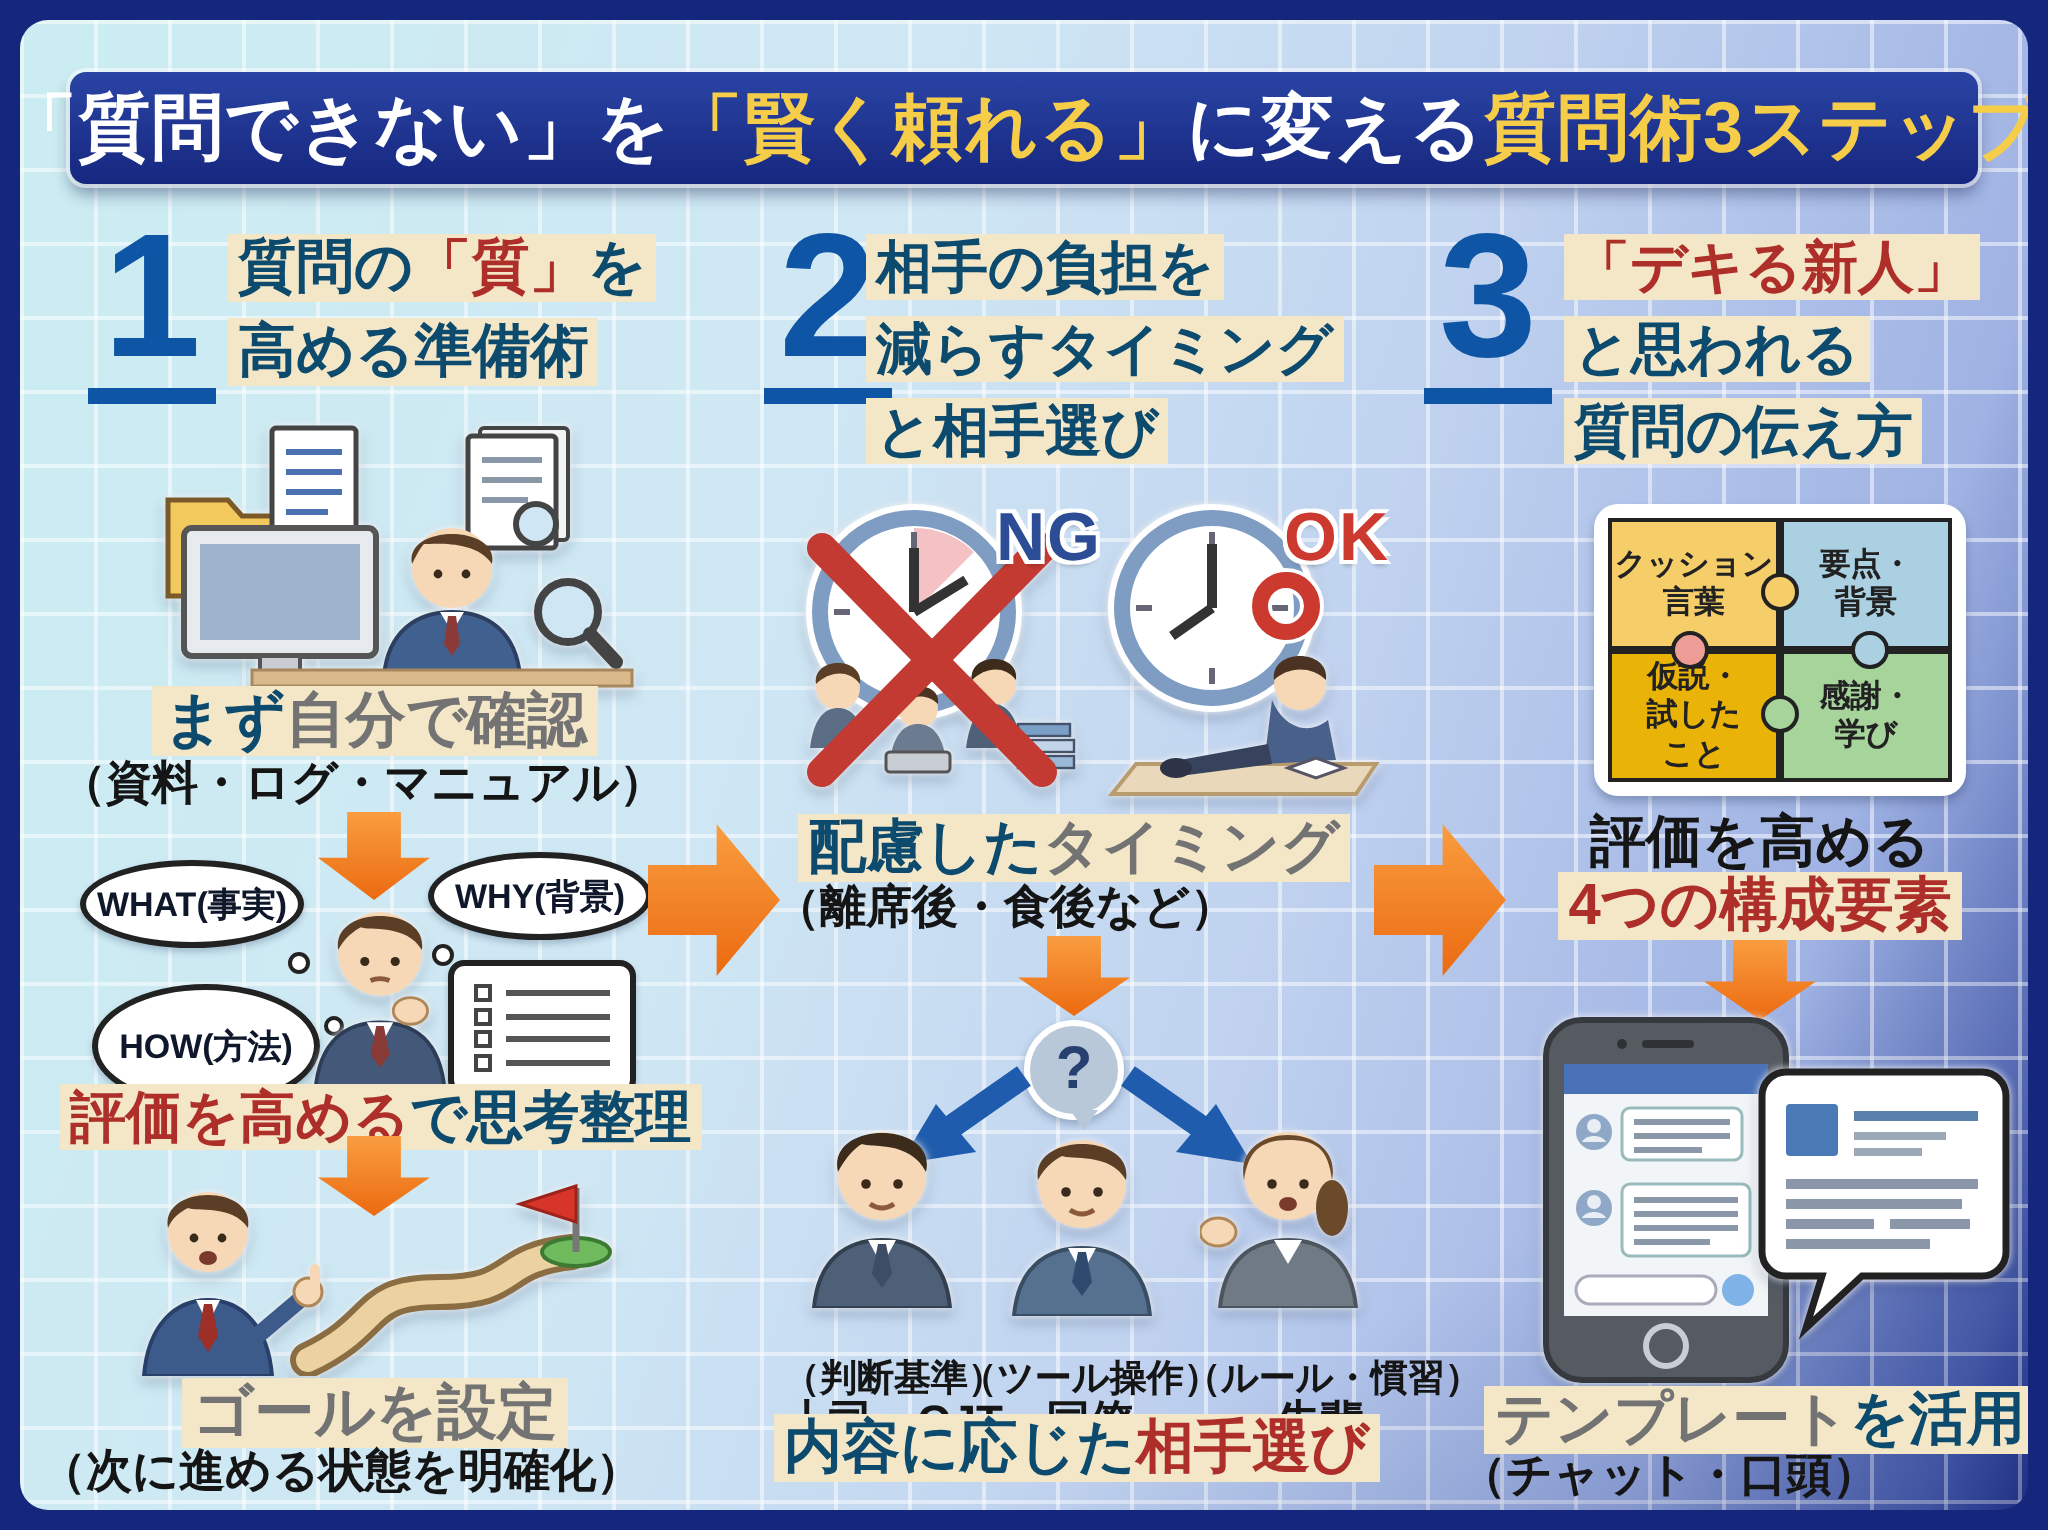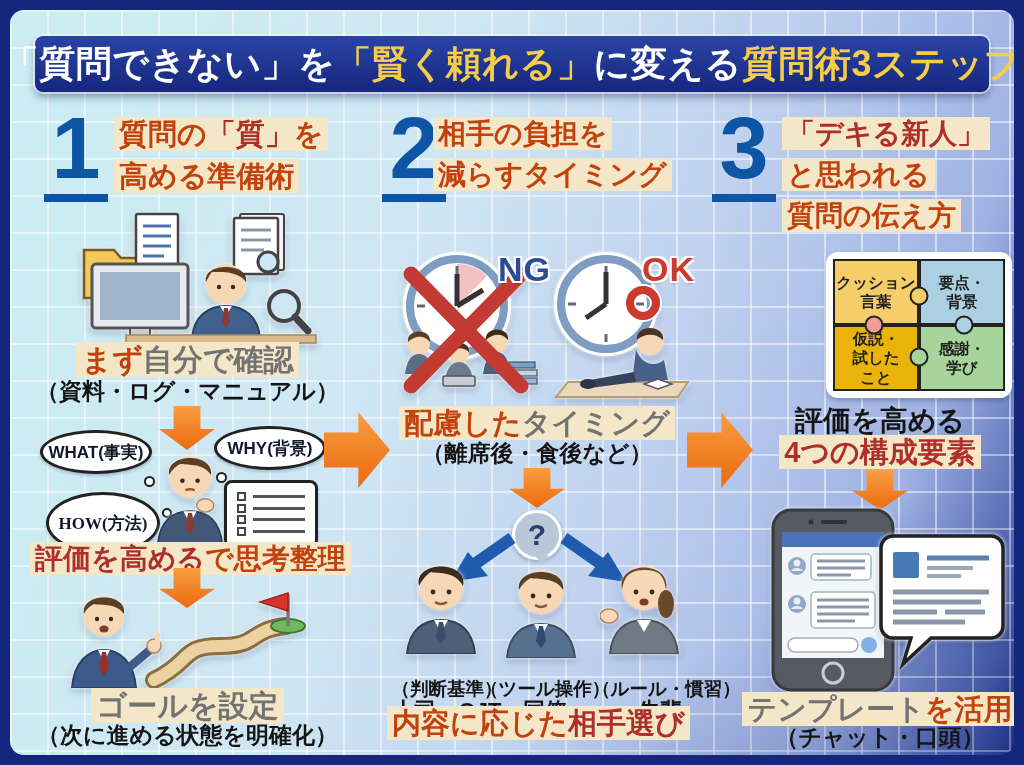--- a/index.html
+++ b/index.html
@@ -19,24 +19,24 @@
     border-radius:8px;display:flex;align-items:center;justify-content:center;
     box-shadow:0 0 0 2px rgba(255,255,255,.55), 0 5px 8px rgba(10,20,70,.4);
     font-size:36px;font-weight:900;letter-spacing:.5px;white-space:nowrap;}
   .tw{color:#ffffff;} .ty{color:#f6cd49;}
   
   .num{font-size:88px;font-weight:900;color:#0f55a5;line-height:.92;text-align:center;width:64px;
     border-bottom:8px solid #0f55a5;padding-bottom:5px;}
   .hline{margin-bottom:5px;}
   .hl{background:#f4e7c8;padding:1px 5px;box-decoration-break:clone;}
   .step-head{font-size:29px;font-weight:900;color:#151515;line-height:1.28;white-space:nowrap;}
-  .red{color:#ae2f2a;} .blu{color:#737373;} .blk{color:#c2410c;}
+  .red{color:#ae2f2a;} .blu{color:#737373;} .blk{color:#0c4a6e;}
   
   .cap{font-size:30px;font-weight:900;color:#151515;text-align:center;white-space:nowrap;}
-  .cap-sm{font-size:23px;font-weight:800;color:#151515;text-align:center;white-space:nowrap;}
+  .cap-sm{font-size:23px;font-weight:800;color:#151515;white-space:nowrap;}
   
   .arrow-d{background:linear-gradient(180deg,#f99d40,#ec6a10);
     clip-path:polygon(26% 0,74% 0,74% 52%,100% 52%,50% 100%,0 52%,26% 52%);}
   .arrow-r{background:linear-gradient(180deg,#f99d40,#ec6a10);
     clip-path:polygon(0 27%,52% 27%,52% 0,100% 50%,52% 100%,52% 73%,0 73%);}
   
   .sticker{filter:drop-shadow(0 0 2px rgba(255,255,255,.95)) drop-shadow(0 3px 3px rgba(30,50,90,.25));}
   
   .bub{background:#fff;border:3px solid #222;border-radius:50%;display:flex;align-items:center;
     justify-content:center;font-weight:900;font-size:17px;color:#0f172a;white-space:nowrap;
@@ -55,21 +55,21 @@
     box-shadow:0 0 0 2px #fff, inset 0 0 0 2px #fff;}
   .qbubble{width:50px;height:50px;border-radius:50%;background:#b9c8d8;border:3px solid #fff;
     display:flex;align-items:center;justify-content:center;font-size:30px;font-weight:900;color:#27406f;
     box-shadow:0 2px 4px rgba(30,50,90,.3);}
   .qbubble::after{content:"";position:absolute;left:20px;bottom:-8px;width:0;height:0;
     border-left:7px solid transparent;border-right:7px solid transparent;border-top:10px solid #b9c8d8;}
   
   .pname{font-size:22px;font-weight:700;color:#151515;text-align:center;white-space:nowrap;margin-top:44px;}
   .psub{font-size:18.5px;font-weight:800;color:#151515;text-align:center;white-space:nowrap;}
   
-  .puzzle{background:#fff;border-radius:12px;padding:7px;box-shadow:0 3px 5px rgba(30,50,90,.3);margin-left:29px;}
+  .puzzle{background:#fff;border-radius:12px;padding:7px;box-shadow:0 3px 5px rgba(30,50,90,.3);}
   .pz-grid{position:relative;width:100%;height:100%;display:grid;grid-template-columns:1fr 1fr;grid-template-rows:1fr 1fr;}
   .pz-cell{border:2.5px solid #222;display:flex;align-items:center;justify-content:center;
     font-size:15.5px;font-weight:800;color:#222;text-align:center;white-space:pre-line;line-height:1.25;}
   .knob{position:absolute;width:19px;height:19px;border:2.5px solid #222;border-radius:50%;transform:translate(-50%,-50%);}
 </style>
 </head>
 <body>
 
 <div class="canvas">
  <div class="inner">
@@ -133,21 +133,21 @@
 
   <div class="abs cap" style="left:20px;top:330px;width:315px;">
     <span class="hl"><span class="blk">まず</span><span class="blu">自分で確認</span></span>
   </div>
   <div class="abs cap-sm" style="left:20px;top:366px;width:315px;">（資料・ログ・マニュアル）</div>
 
   <div class="abs arrow-d" style="left:149px;top:396px;width:56px;height:44px;"></div>
 
   <div class="abs bub" style="left:30px;top:420px;width:112px;height:44px;">WHAT(事実)</div>
   <div class="abs bub" style="left:204px;top:416px;width:112px;height:44px;">WHY(背景)</div>
-  <div class="abs bub" style="left:36px;top:482px;width:114px;height:62px;font-family:Liberation Serif, serif;">HOW(方法)</div>
+  <div class="abs bub" style="left:36px;top:482px;width:114px;height:62px;">HOW(方法)</div>
   <div class="abs dot" style="left:134px;top:466px;width:11px;height:11px;"></div>
   <div class="abs dot" style="left:206px;top:462px;width:11px;height:11px;"></div>
   <div class="abs dot" style="left:152px;top:498px;width:10px;height:10px;"></div>
 
   <svg class="abs sticker" style="left:142px;top:432px;" width="76" height="106" viewBox="0 0 80 106">
     <circle cx="40" cy="34" r="22" fill="#f6d7b6"></circle>
     <path d="M18 32 C14 8 66 8 62 32 C54 18 34 22 30 20 C26 22 21 26 18 32 Z" fill="#5a3f26"></path>
     <circle cx="32" cy="38" r="2.4" fill="#3a2a1c"></circle>
         <circle cx="48" cy="38" r="2.4" fill="#3a2a1c"></circle>
     <path d="M35 48 Q40 46 45 48" stroke="#8a5a3a" stroke-width="2.5" fill="none"></path>
@@ -212,20 +212,21 @@
   </div>
   <div class="abs cap-sm" style="left:10px;top:710px;width:335px;">（次に進める状態を明確化）</div>
 
   <div class="abs arrow-r" style="left:314px;top:402px;width:66px;height:76px;"></div>
   <div class="abs arrow-r" style="left:677px;top:402px;width:66px;height:76px;"></div>
 
   <div class="abs num" style="left:372px;top:98px;">2</div>
   <div class="abs step-head" style="left:423px;top:106px;font-size:28px;">
     <div class="hline"><span class="hl blk">相手の負担を</span></div>
     <div class="hline"><span class="hl blk">減らすタイミング</span></div>
+    <div class="hline"><span class="hl blk">と相手選び</span></div>
   </div>
 
   <svg class="abs sticker" style="left:383px;top:240px;" width="147" height="148" viewBox="0 0 147 148">
     <g>
       <circle cx="64" cy="56" r="50" fill="#fff" stroke="#fff" stroke-width="8"></circle>
       <circle cx="64" cy="56" r="47" fill="#fff" stroke="#7f9cc2" stroke-width="8"></circle>
       <path d="M64 56 L64 14 A42 42 0 0 1 94 26 Z" fill="#f4c2c4"></path>
       <g stroke="#667" stroke-width="3">
             <line x1="64" y1="16" x2="64" y2="24"></line>
             <line x1="64" y1="88" x2="64" y2="96"></line>

